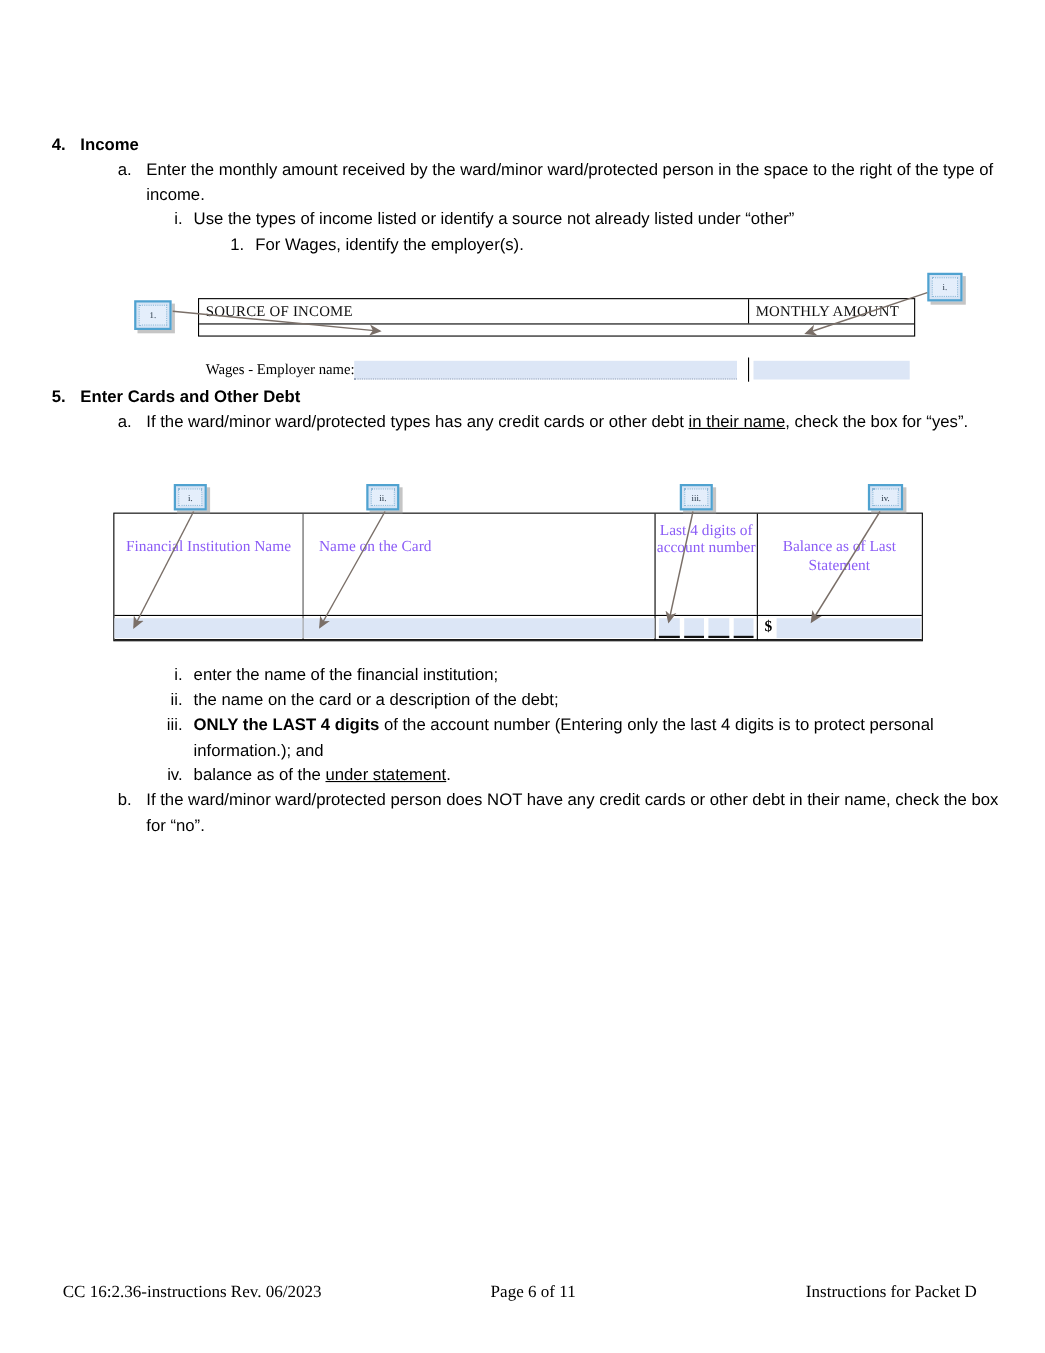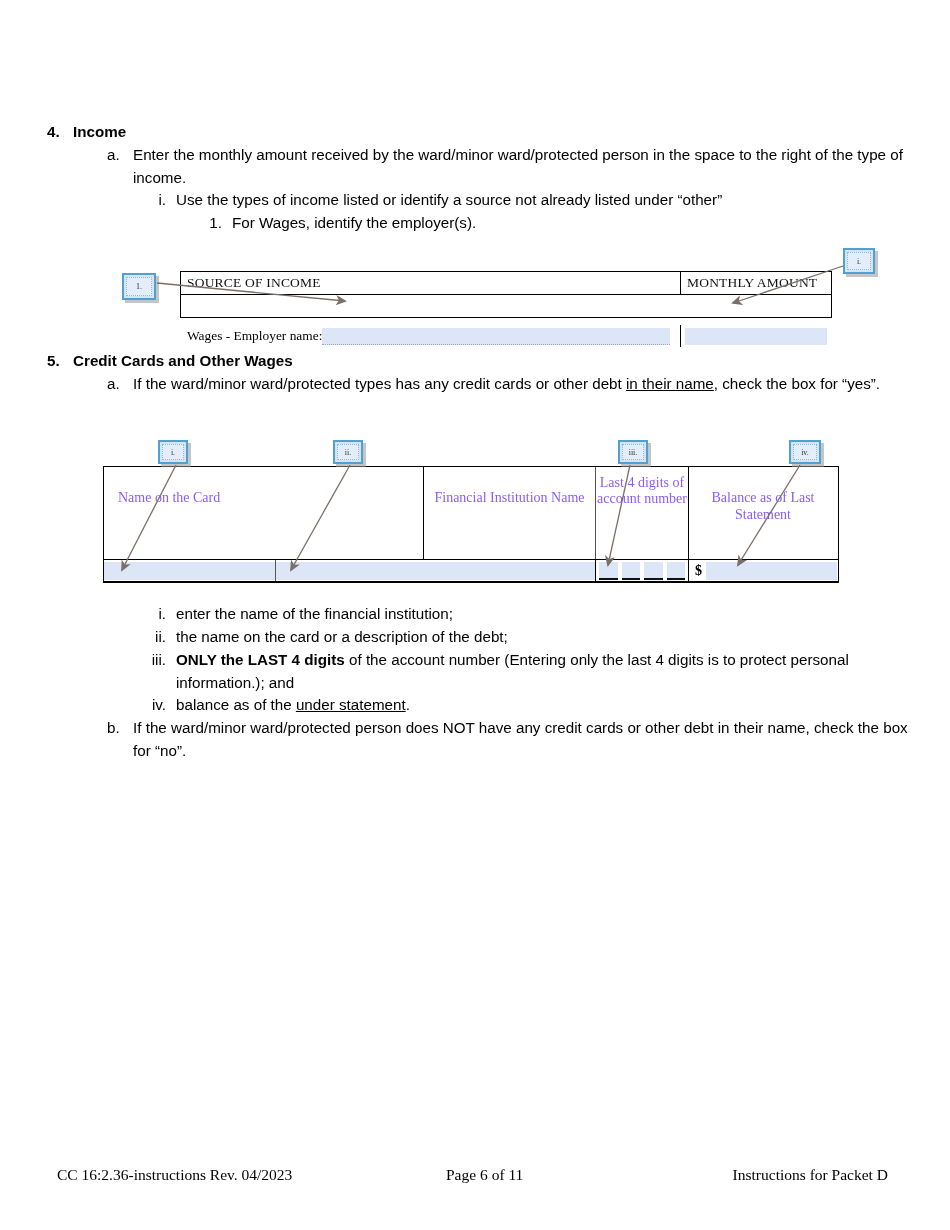--- a/index.html
+++ b/index.html
@@ -62,21 +62,21 @@
     font-family: "Liberation Serif", serif;
   }
   .ft-row { display: flex; box-sizing: border-box; }
   .ft-cell {
     box-sizing: border-box;
     position: relative;
     font-family: "Liberation Serif", serif;
   }
 
   
-  #table-income { left: 180px; top: 271px; width: 652px; height: 47px; }
+  #table-income { left: 180px; top: 271px; width: 652px; height: 35px; }
   #table-income .hdr-row { height: 23px; border-bottom: 1.1px solid #000; }
   #table-income .data-row { height: 22px; margin-top: 30px; }
   #table-income .c1 {
     width: 500px;
     border-right: 1.3px solid #000;
     display: flex; align-items: center;
   }
   #table-income .c2 { width: 150px; display: flex; align-items: center; }
   .hdr-text {
     font-size: 13.5px;
@@ -247,35 +247,35 @@
 
   <div class="callout" style="left:122px; top:273px; width:34px; height:27px;">
     <span class="cl-inner">1.</span>
   </div>
   <div class="callout" style="left:843px; top:248px; width:32px; height:26px;">
     <span class="cl-inner">i.</span>
   </div>
 
   <div class="outline num-item lvl1" style="left:47px; top:350px; width:600px;">
     <span class="marker">5.</span>
-    <span class="itxt">Credit Cards and Other Wages</span>
+    <span class="itxt">Enter Cards and Other Debt</span>
   </div>
 
   <div class="outline num-item lvl2" style="left:107px; top:373px; width:815px;">
     <span class="marker">a.</span>
     <span class="itxt"><span>If the ward/minor ward/protected types has any credit cards or other debt </span><u class="plain">in their name</u><span>, check the box for “yes”.</span></span>
   </div>
 
   <div class="formtable" id="table-debt">
     <div class="ft-row hdr-row">
+      <div class="ft-cell cA">
+        <div class="th2">Financial Institution Name</div>
+      </div>
       <div class="ft-cell cB">
         <div class="th2" style="text-align:left; padding-left:14px;">Name on the Card</div>
-      </div>
-      <div class="ft-cell cA">
-        <div class="th2">Financial Institution Name</div>
       </div>
       <div class="ft-cell cC">
         <div class="th2 tall">Last 4 digits of account number</div>
       </div>
       <div class="ft-cell cD">
         <div class="th2">Balance as of Last Statement</div>
       </div>
     </div>
     <div class="ft-row data-row">
       <div class="ft-cell cA">
@@ -352,18 +352,18 @@
     <line x1="176" y1="465" x2="122" y2="570" stroke="#7a6f68" stroke-width="1.3" marker-end="url(#ah)"></line>
 
     <line x1="350" y1="465" x2="291" y2="570" stroke="#7a6f68" stroke-width="1.3" marker-end="url(#ah)"></line>
 
     <line x1="630" y1="465" x2="608" y2="565" stroke="#7a6f68" stroke-width="1.3" marker-end="url(#ah)"></line>
 
     <line x1="800" y1="465" x2="738" y2="565" stroke="#7a6f68" stroke-width="1.3" marker-end="url(#ah)"></line>
   </svg>
 
   <div class="footer">
-    <span class="fl">CC 16:2.36-instructions Rev. 04/2023</span>
+    <span class="fl">CC 16:2.36-instructions Rev. 06/2023</span>
     <span class="fc">Page 6 of 11</span>
     <span class="fr">Instructions for Packet D</span>
   </div>
 
 </div>
 
 </body></html>

